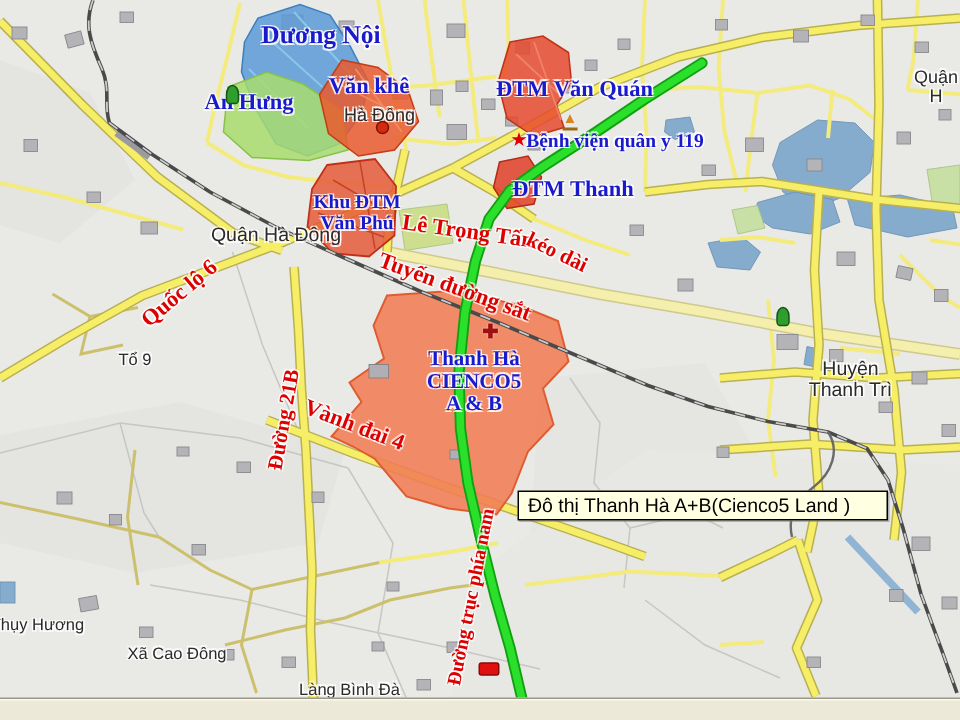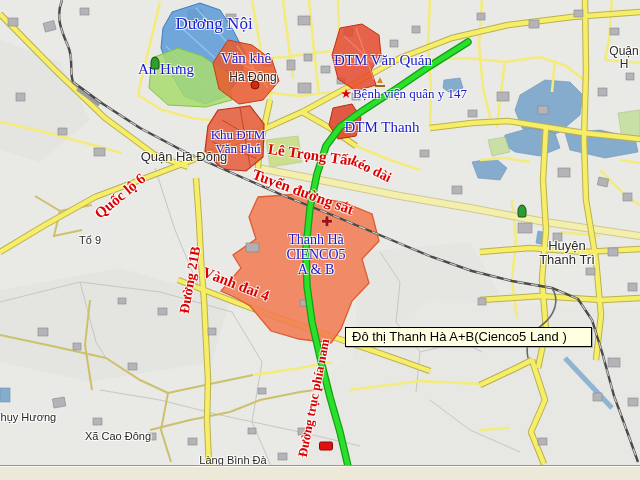--- a/index.html
+++ b/index.html
@@ -2,21 +2,21 @@
 <html style="--c-place: #1a1acd; --c-road: #dd0000; --c-town: #2a2a2a; --tooltip-bg: #ffffe1;"><head>
 <meta charset="utf-8">
 <style>
   html,body{margin:0;padding:0;background:#555;}
   .screen{position:relative;width:640px;height:480px;overflow:hidden;background:#e9e9e6;
           font-family:"Liberation Sans",sans-serif;}
   .map-svg{position:absolute;left:0;top:0;width:640px;height:466px;display:block;}
   .labels-layer{position:absolute;left:0;top:0;width:640px;height:466px;pointer-events:none;}
   .map-label{position:absolute;white-space:pre-line;text-align:center;line-height:1.08;
              transform-origin:center center;}
-  .lbl-place{font-family:"Liberation Serif",serif;font-weight:normal;color:var(--c-place,#1a1acd);
+  .lbl-place{font-family:"Liberation Serif",serif;font-weight:bold;color:var(--c-place,#1a1acd);
              text-shadow:-1px -1px 0 rgba(255,255,255,.8),1px -1px 0 rgba(255,255,255,.8),
                          -1px 1px 0 rgba(255,255,255,.8),1px 1px 0 rgba(255,255,255,.8);}
   .lbl-road{font-family:"Liberation Serif",serif;font-weight:bold;color:var(--c-road,#dd0000);
             text-shadow:-1px -1px 0 rgba(255,255,255,.7),1px -1px 0 rgba(255,255,255,.7),
                         -1px 1px 0 rgba(255,255,255,.7),1px 1px 0 rgba(255,255,255,.7);}
   .lbl-town{font-family:"Liberation Sans",sans-serif;color:var(--c-town,#2a2a2a);
             text-shadow:-1px -1px 0 rgba(255,255,255,.85),1px -1px 0 rgba(255,255,255,.85),
                         -1px 1px 0 rgba(255,255,255,.85),1px 1px 0 rgba(255,255,255,.85);}
   .marker{position:absolute;transform:translate(-50%,-50%);line-height:1;}
   .mk-dot{width:7px;height:7px;background:#d42a10;border:1px solid #7a1404;border-radius:50%;}
@@ -252,21 +252,21 @@
       <path d="M468,42 L430,66 396,89 362,111 340,127 326,146 317,174 310,208 306,248 307,286 312,322 320,357 330,397 340,432 348,466" stroke="#2be02b" stroke-width="5"></path>
     </g>
   </svg>
 
   <div class="labels-layer">
       <div class="map-label lbl-place" style="left: 214px; top: 24px; font-size: 17px; transform: translate(-50%, -50%) rotate(0deg);">Dương Nội</div>
       <div class="map-label lbl-place" style="left: 246px; top: 58px; font-size: 15px; transform: translate(-50%, -50%) rotate(0deg);">Văn khê</div>
       <div class="map-label lbl-place" style="left: 166px; top: 69px; font-size: 15px; transform: translate(-50%, -50%) rotate(0deg);">An Hưng</div>
       <div class="map-label lbl-town" style="left: 253px; top: 77px; font-size: 12px; transform: translate(-50%, -50%) rotate(0deg); text-align: center;">Hà Đông</div>
       <div class="map-label lbl-place" style="left: 383px; top: 60px; font-size: 15px; transform: translate(-50%, -50%) rotate(0deg);">ĐTM Văn Quán</div>
-      <div class="map-label lbl-place" style="left: 410px; top: 94px; font-size: 13px; transform: translate(-50%, -50%) rotate(0deg);">Bệnh viện quân y 147</div>
+      <div class="map-label lbl-place" style="left: 410px; top: 94px; font-size: 13px; transform: translate(-50%, -50%) rotate(0deg);">Bệnh viện quân y 119</div>
       <div class="map-label lbl-place" style="left: 382px; top: 127px; font-size: 15px; transform: translate(-50%, -50%) rotate(0deg);">ĐTM Thanh</div>
       <div class="map-label lbl-place" style="left: 238px; top: 142px; font-size: 13px; transform: translate(-50%, -50%) rotate(0deg);">Khu ĐTM
 Văn Phú</div>
       <div class="map-label lbl-town" style="left: 184px; top: 157px; font-size: 13px; transform: translate(-50%, -50%) rotate(0deg);">Quận Hà Đông</div>
       <div class="map-label lbl-road" style="left: 312px; top: 155px; font-size: 15px; transform: translate(-50%, -50%) rotate(8deg);">Lê Trọng Tấn</div>
       <div class="map-label lbl-road" style="left: 371px; top: 169px; font-size: 14px; transform: translate(-50%, -50%) rotate(26deg);">kéo dài</div>
       <div class="map-label lbl-road" style="left: 303px; top: 192px; font-size: 15px; transform: translate(-50%, -50%) rotate(20deg);">Tuyến đường sắt</div>
       <div class="map-label lbl-road" style="left: 120px; top: 196px; font-size: 15px; transform: translate(-50%, -50%) rotate(-40deg);">Quốc lộ 6</div>
       <div class="map-label lbl-town" style="left: 90px; top: 241px; font-size: 11px; transform: translate(-50%, -50%) rotate(0deg);">Tổ 9</div>
       <div class="map-label lbl-place" style="left: 316px; top: 255px; font-size: 14px; transform: translate(-50%, -50%) rotate(0deg);">Thanh Hà

